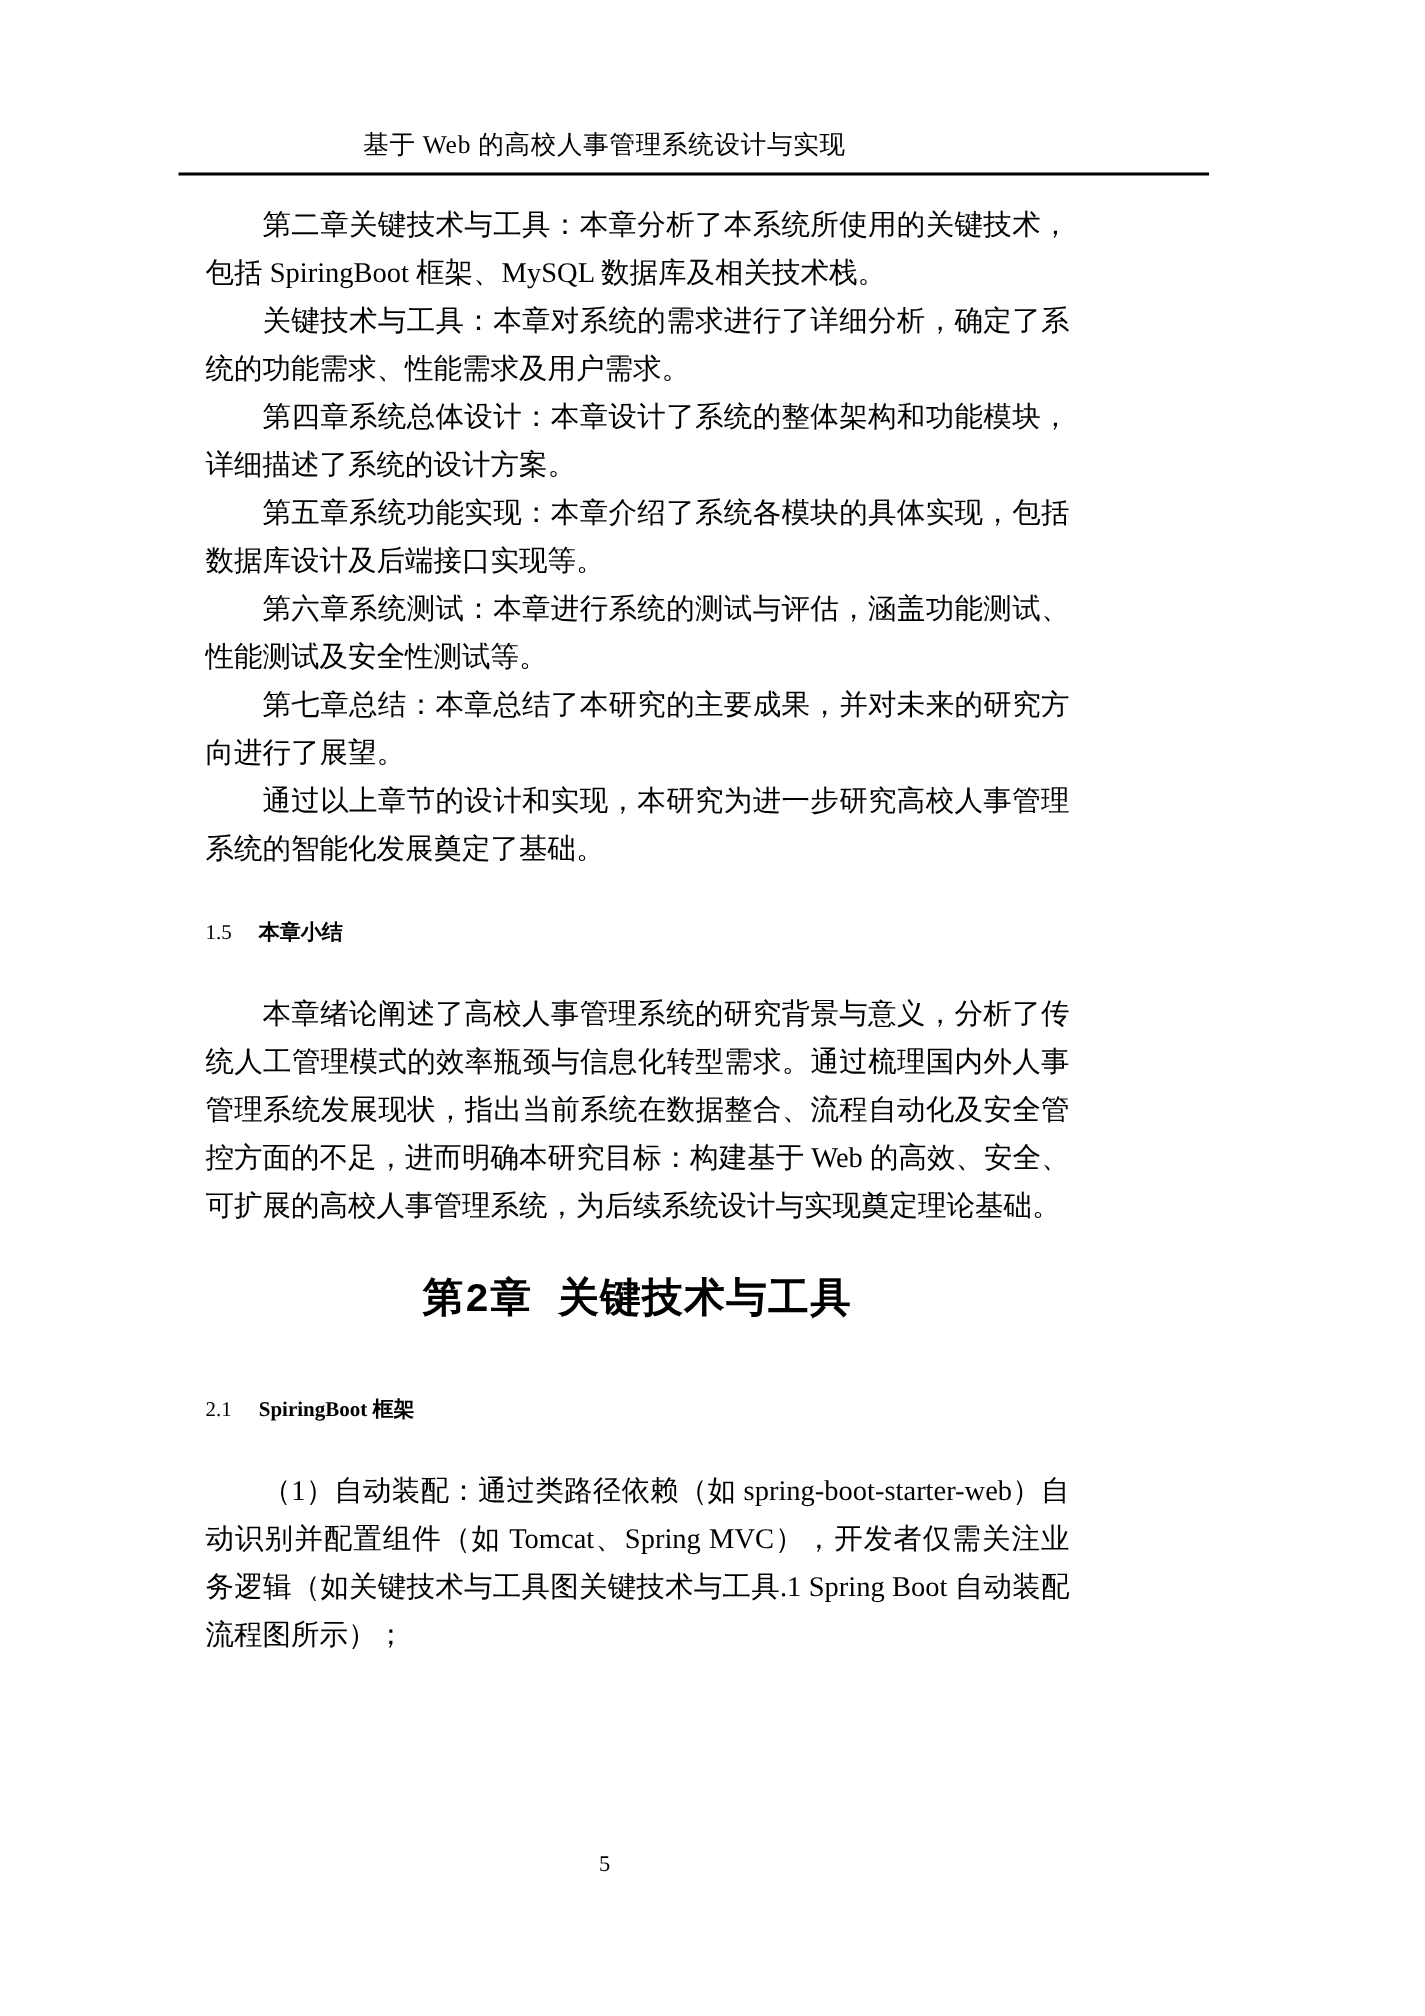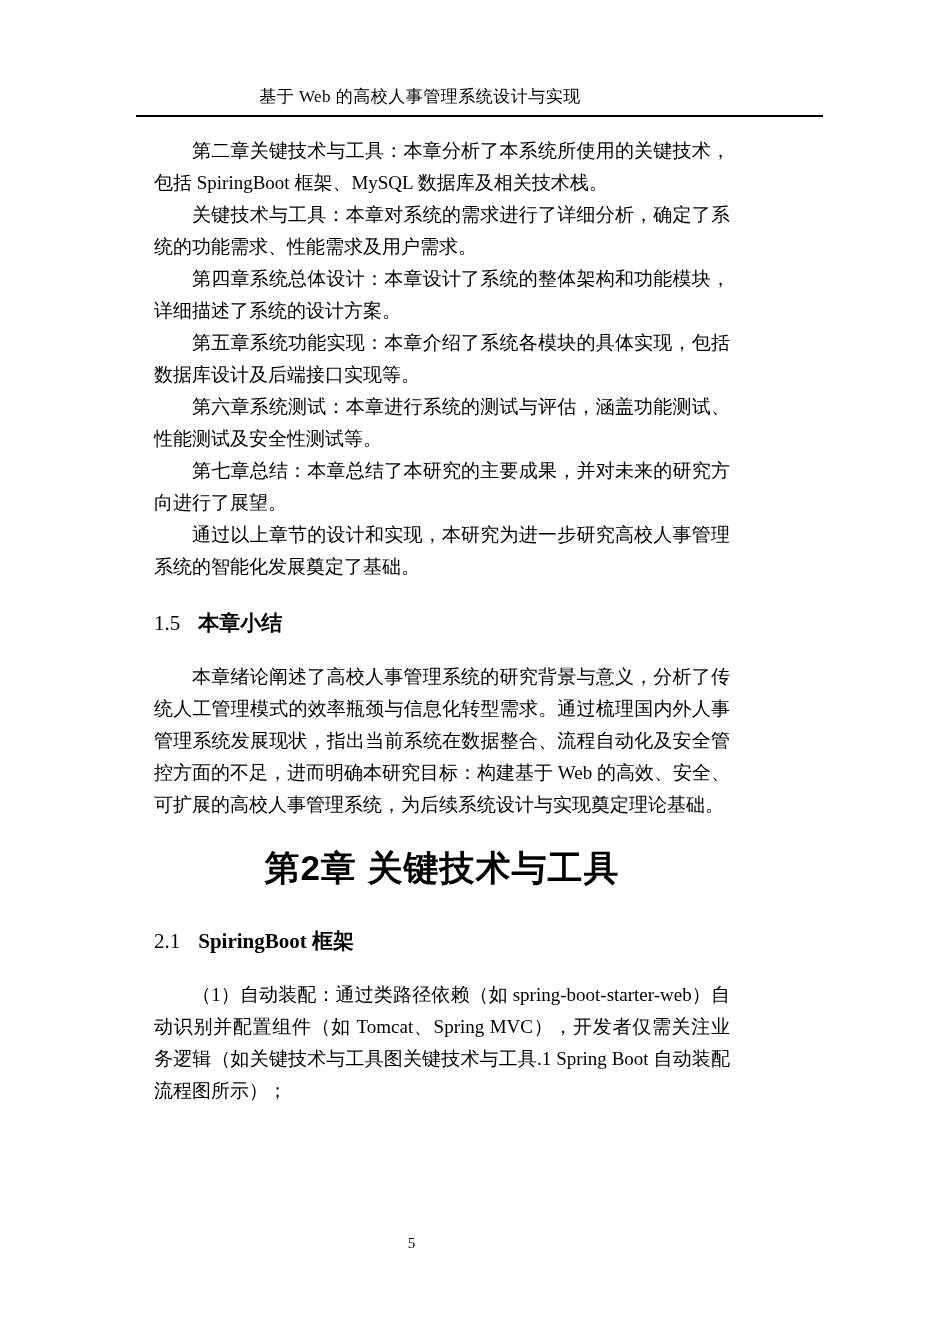--- a/index.html
+++ b/index.html
@@ -10,21 +10,20 @@
   body {
     font-family: "Liberation Serif", "DejaVu Serif", serif;
     color: #000000;
   }
   .page {
     position: relative;
     width: 806px;
     height: 1344px;
     background: #ffffff;
     overflow: hidden;
-    padding-left: 17px;
   }
   .doc-header {
     padding-top: 86px;
     text-align: center;
   }
   .header-title {
     font-size: 17px;
     line-height: 22px;
     letter-spacing: 0.5px;
   }
@@ -39,38 +38,38 @@
     font-size: 19px;
   }
   .para {
     margin: 0;
     line-height: 32px;
     text-align: justify;
     text-indent: 2em;
   }
   .section-heading {
     margin: 26px 0 24px 0;
-    font-size: 21px;
+    font-size: 14px;
     font-weight: normal;
     line-height: 28px;
   }
   .sec-num {
     font-family: "Liberation Serif", "DejaVu Serif", serif;
     margin-right: 18px;
   }
   .sec-title {
     font-weight: bold;
   }
   .chapter-heading {
     margin: 28px 0 40px 0;
     text-align: center;
-    font-size: 35px;
+    font-size: 27px;
     line-height: 38px;
     font-weight: bold;
-    font-family: Liberation Sans, sans-serif;
+    font-family: Liberation Mono, monospace;
     letter-spacing: 1px;
   }
   .page-number {
     position: absolute;
     bottom: 92px;
     left: 0;
     width: 100%;
     text-align: center;
     font-size: 15px;
   }

